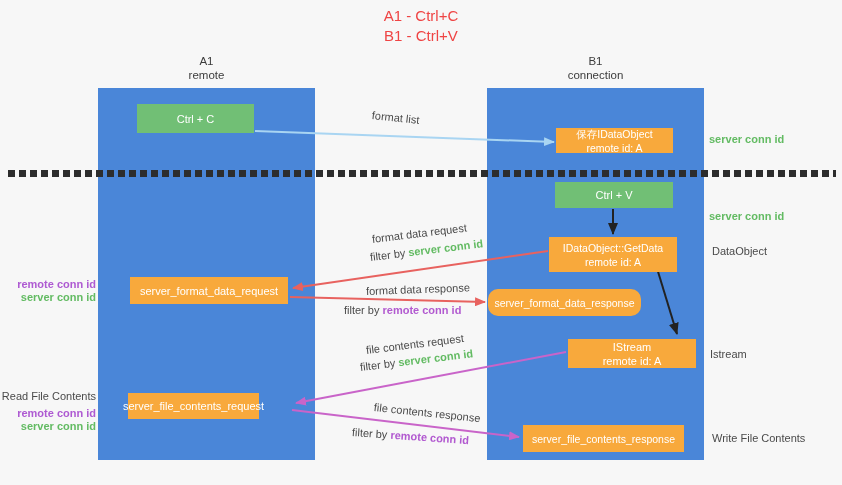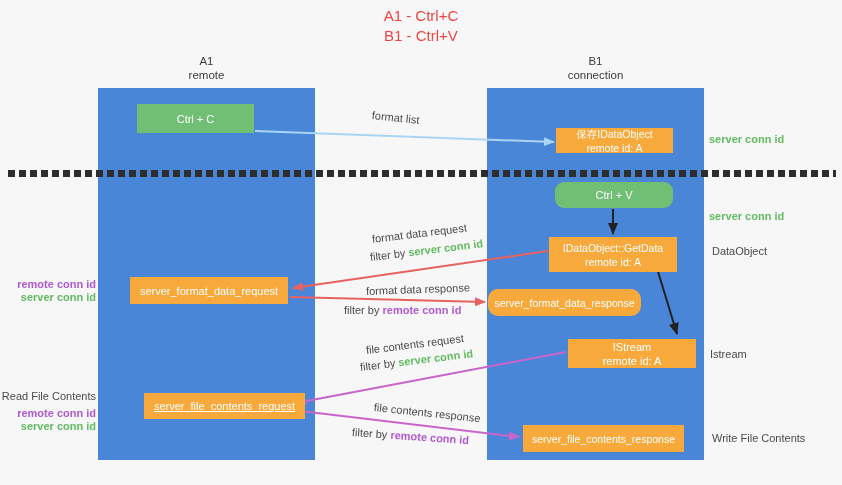--- a/index.html
+++ b/index.html
@@ -95,21 +95,21 @@
 
   <div class="box green-box" style="left:137px;top:104px;width:117px;height:29px;">
     <div>Ctrl + C</div>
   </div>
 
   <div class="box orange-box small-text" style="left:556px;top:128px;width:117px;height:25px;">
     <div>保存IDataObject</div>
     <div>remote id: A</div>
   </div>
 
-  <div class="box green-box" style="left:555px;top:182px;width:118px;height:26px;border-radius:9px;">
+  <div class="box green-box" style="left:555px;top:182px;width:118px;height:26px;">
     <div>Ctrl + V</div>
   </div>
 
   <div class="box orange-box small-text" style="left:549px;top:237px;width:128px;height:35px;">
     <div>IDataObject::GetData</div>
     <div>remote id: A</div>
   </div>
 
   <div class="box orange-box" style="left:130px;top:277px;width:158px;height:27px;">
     <div>server_format_data_request</div>
@@ -117,21 +117,21 @@
 
   <div class="box orange-box small-text" style="left:488px;top:289px;width:153px;height:27px;border-radius:10px;">
     <div>server_format_data_response</div>
   </div>
 
   <div class="box orange-box" style="left:568px;top:339px;width:128px;height:29px;">
     <div>IStream</div>
     <div>remote id: A</div>
   </div>
 
-  <div class="box orange-box" style="left:144px;top:393px;width:161px;height:26px;text-decoration:underline;">
+  <div class="box orange-box" style="left:128px;top:393px;width:131px;height:26px;">
     <div>server_file_contents_request</div>
   </div>
 
   <div class="box orange-box small-text" style="left:523px;top:425px;width:161px;height:27px;">
     <div>server_file_contents_response</div>
   </div>
 
   <div class="flabel" style="left:372px;top:109px;transform:rotate(6deg);">format list</div>
 
   <div class="flabel" style="left:372px;top:233px;transform:rotate(-7deg);">format data request</div>

